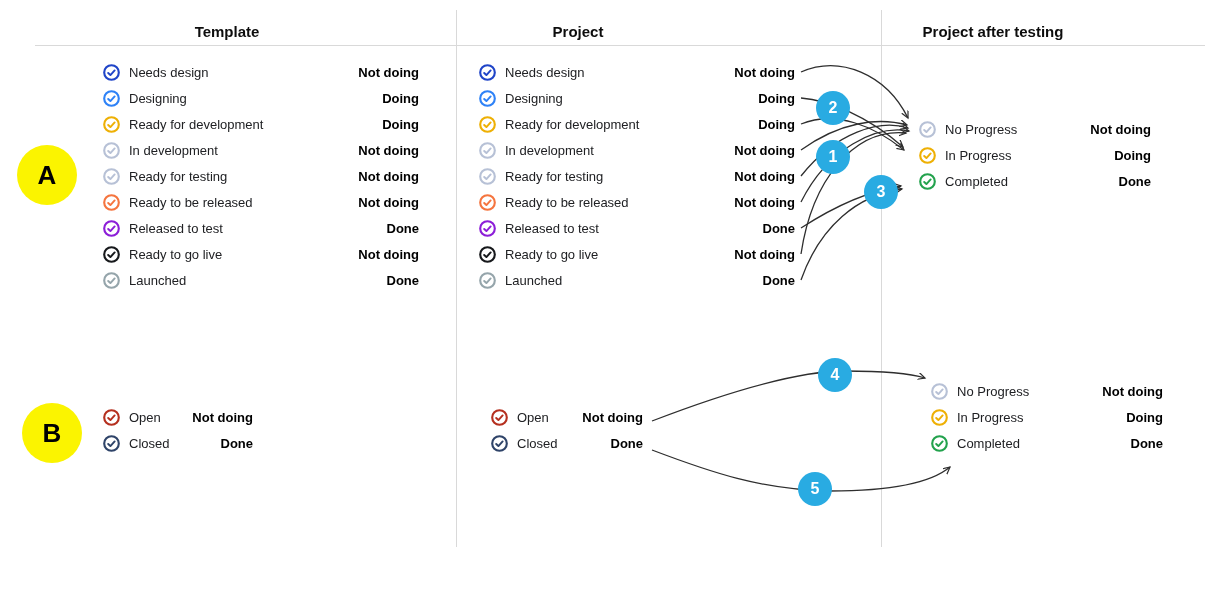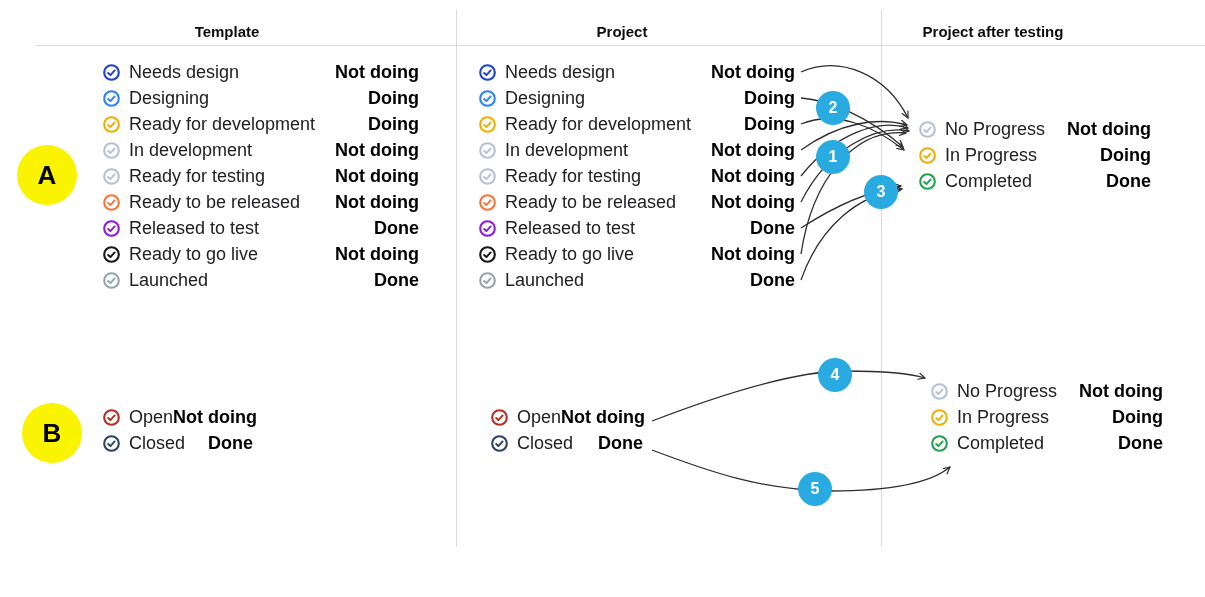--- a/index.html
+++ b/index.html
@@ -6,38 +6,38 @@
   .canvas{
     position:relative;width:1205px;height:547px;background:#ffffff;
     font-family:"Liberation Sans",sans-serif;color:#1c1c1e;overflow:hidden;
   }
   .hdr{
     position:absolute;top:23px;transform:translateX(-50%);
     font-weight:bold;font-size:15px;color:#0d0d0d;white-space:nowrap;
   }
   .svg-layer{position:absolute;left:0;top:0;width:1205px;height:597px;}
   .status-list{position:absolute;display:flex;flex-direction:column;}
-  .status-row{display:flex;align-items:center;height:26px;font-size:18px;}
+  .status-row{display:flex;align-items:center;height:26px;font-size:13px;}
   .status-icon{display:inline-flex;margin-right:9px;flex:0 0 auto;}
   .status-label{white-space:nowrap;color:#202124;}
   .status-value{margin-left:auto;font-weight:bold;color:#000;white-space:nowrap;}
   .badge{
     position:absolute;border-radius:50%;display:flex;align-items:center;
     justify-content:center;font-weight:bold;line-height:1;
   }
   .badge-letter{width:60px;height:60px;background:#fbf400;color:#000;font-size:26px;}
   .badge-num{width:34px;height:34px;background:#29abe2;color:#fff;font-size:16px;}
 </style>
 </head>
 <body>
 
 <div class="canvas">
 
   <div class="hdr" style="left:227px;">Template</div>
-  <div class="hdr" style="left:622px;">Project</div>
+  <div class="hdr" style="left:578px;">Project</div>
   <div class="hdr" style="left:993px;">Project after testing</div>
 
   <svg class="svg-layer" viewBox="0 0 1205 597" xmlns="http://www.w3.org/2000/svg">
     <defs>
       <marker id="ah" markerWidth="11" markerHeight="11" refX="7" refY="3.5" orient="auto" markerUnits="userSpaceOnUse">
         <path d="M0,0 L7,3.5 L0,7" fill="none" stroke="#2e2e2e" stroke-width="1.2"></path>
       </marker>
     </defs>
 
     <g stroke="#d9d9d9" stroke-width="1">

